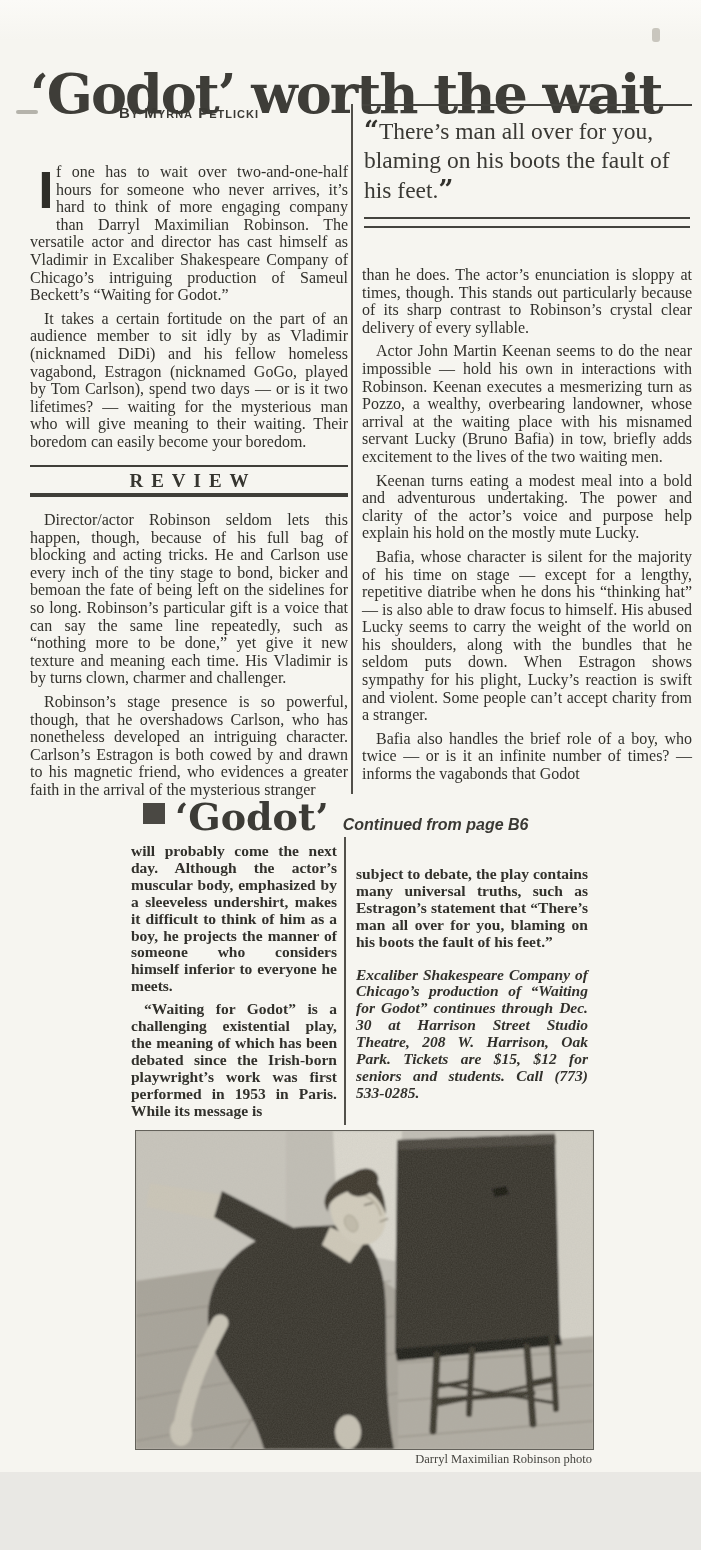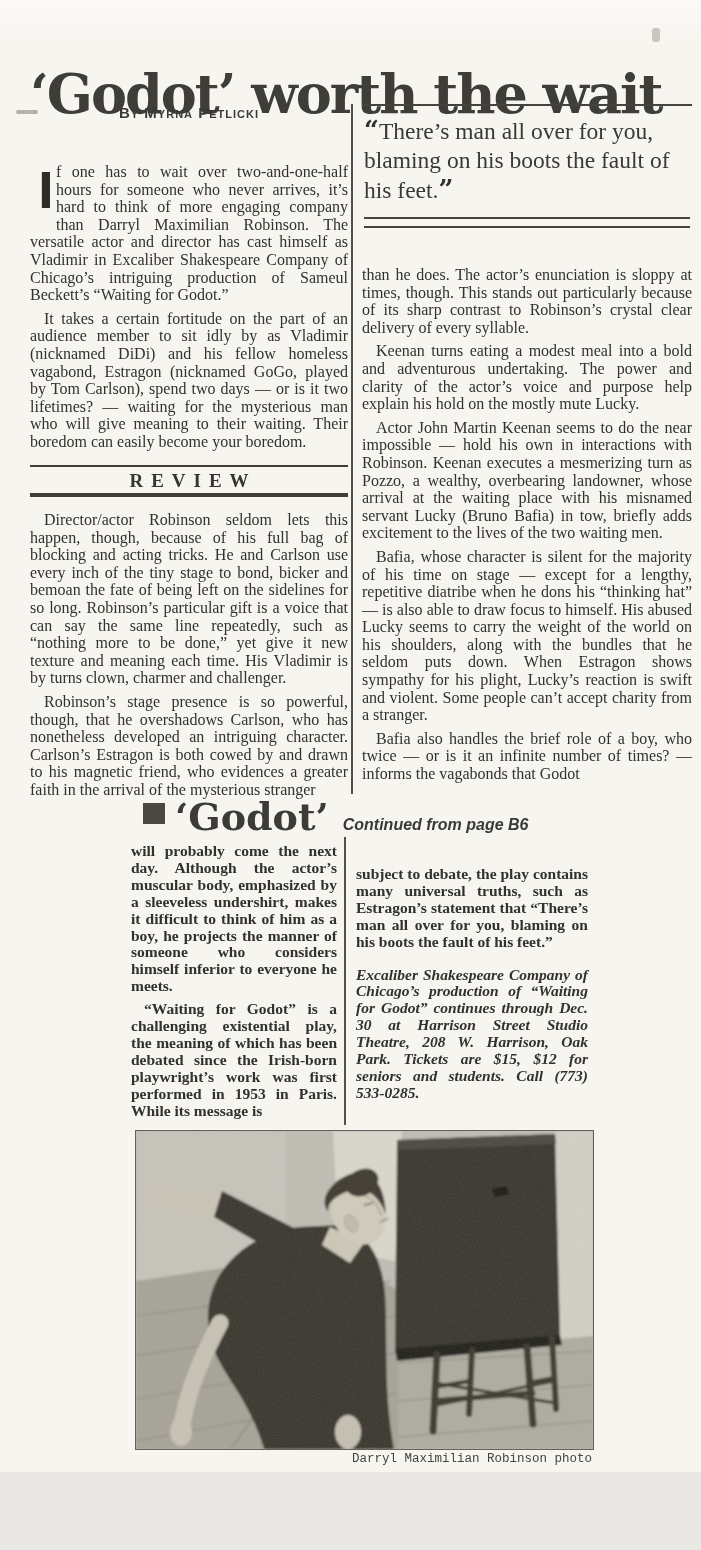--- a/index.html
+++ b/index.html
@@ -58,21 +58,21 @@
   .jump-col p.indent{text-indent:13px;}
   .jump-left{left:131px;top:843px;width:206px;}
   .jump-right{left:356px;top:866px;width:232px;}
   .jump-divider{position:absolute;left:344px;top:837px;width:1.5px;height:288px;background:#53514b;}
   .venue{font-style:italic;margin-top:16px !important;}
   
   .photo{position:absolute;left:135px;top:1130px;width:457px;height:318px;border:1px solid #63615a;background:#bdbab1;}
   .photo svg{display:block;}
   .photo-credit{
     position:absolute;left:135px;top:1452px;width:457px;text-align:right;
-    font-size:12.5px;color:#45443f;font-family:Liberation Mono, monospace;
+    font-size:12.5px;color:#45443f;font-family:Liberation Serif, serif;
   }
   .caption{
     position:absolute;left:137px;top:1470px;width:456px;
     font-family:"Liberation Sans", sans-serif;font-weight:bold;font-size:15px;
     line-height:19px;color:#3b3a35;text-align:justify;
   }
   .smudge1{position:absolute;left:16px;top:110px;width:22px;height:4px;background:#a5a29a;border-radius:2px;opacity:.8;}
   .smudge2{position:absolute;left:652px;top:28px;width:8px;height:14px;background:#c9c6be;border-radius:3px;}
 </style>
 </head>
@@ -99,22 +99,22 @@
     <p>Director/actor Robinson seldom lets this happen, though, because of his full bag of blocking and acting tricks. He and Carlson use every inch of the tiny stage to bond, bicker and bemoan the fate of being left on the sidelines for so long. Robinson’s particular gift is a voice that can say the same line repeatedly, such as “nothing more to be done,” yet give it new texture and meaning each time. His Vladimir is by turns clown, charmer and challenger.</p>
     <p>Robinson’s stage presence is so powerful, though, that he overshadows Carlson, who has nonetheless developed an intriguing character. Carlson’s Estragon is both cowed by and drawn to his magnetic friend, who evidences a greater faith in the arrival of the mysterious stranger</p>
   </div>
 
   <div class="col right-col">
     <div class="pullquote">
       <div class="pq-text"><span class="pq-mark">“</span><span>There’s man all over for you, blaming on his boots the fault of his feet.</span><span class="pq-mark">”</span></div>
       <div class="dblrule"></div>
     </div>
     <p class="noindent">than he does. The actor’s enunciation is sloppy at times, though. This stands out particularly because of its sharp contrast to Robinson’s crystal clear delivery of every syllable.</p>
+    <p>Actor John Martin Keenan seems to do the near impossible — hold his own in interactions with Robinson. Keenan executes a mesmerizing turn as Pozzo, a wealthy, overbearing landowner, whose arrival at the waiting place with his misnamed servant Lucky (Bruno Bafia) in tow, briefly adds excitement to the lives of the two waiting men.</p>
     <p>Keenan turns eating a modest meal into a bold and adventurous undertaking. The power and clarity of the actor’s voice and purpose help explain his hold on the mostly mute Lucky.</p>
-    <p>Actor John Martin Keenan seems to do the near impossible — hold his own in interactions with Robinson. Keenan executes a mesmerizing turn as Pozzo, a wealthy, overbearing landowner, whose arrival at the waiting place with his misnamed servant Lucky (Bruno Bafia) in tow, briefly adds excitement to the lives of the two waiting men.</p>
     <p>Bafia, whose character is silent for the majority of his time on stage — except for a lengthy, repetitive diatribe when he dons his “thinking hat” — is also able to draw focus to himself. His abused Lucky seems to carry the weight of the world on his shoulders, along with the bundles that he seldom puts down. When Estragon shows sympathy for his plight, Lucky’s reaction is swift and violent. Some people can’t accept charity from a stranger.</p>
     <p>Bafia also handles the brief role of a boy, who twice — or is it an infinite number of times? — informs the vagabonds that Godot</p>
   </div>
 
   <div class="jump-header">
     <span class="jump-square"></span><span class="jump-title">‘Godot’</span><span class="jump-cont">Continued from page B6</span>
   </div>
 
   <div class="jump-divider"></div>
 

